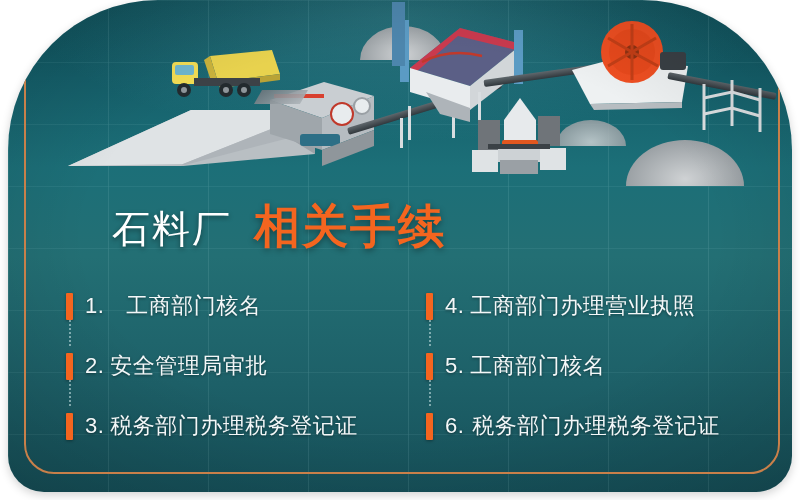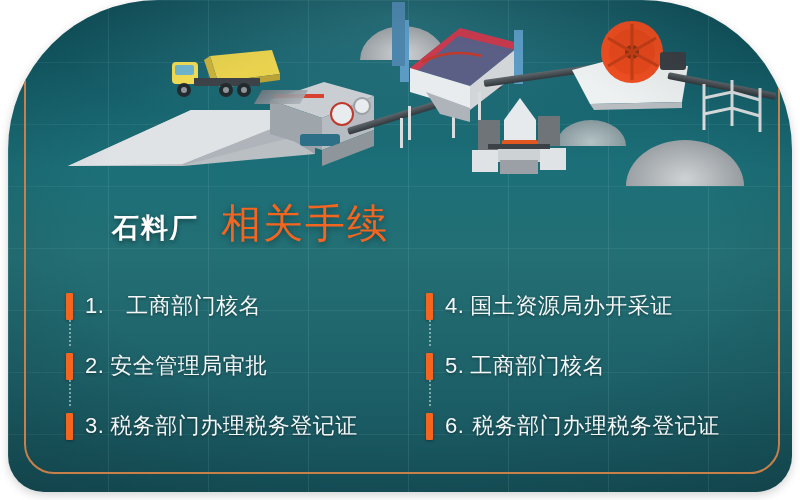--- a/index.html
+++ b/index.html
@@ -41,23 +41,23 @@
   .scene{position:absolute;left:0;top:0;width:784px;height:200px;}
   .pile{position:absolute;border-radius:50%/100% 100% 0 0;
     background:radial-gradient(ellipse at 50% 85%,#cfd2d4,#9aa0a4 70%,#858b90);}
   .belt{position:absolute;background:linear-gradient(180deg,#5f676c,#31383d);
         transform-origin:left center;border-radius:2px;}
   .leg{position:absolute;width:3px;background:#d9dde0;}
   .mach{position:absolute;}
 
   
   .headline{position:absolute;left:104px;top:196px;display:flex;align-items:baseline;gap:22px;}
-  .h-white{font-size:27px;font-weight:bold;color:#ffffff;letter-spacing:2px;
+  .h-white{font-size:38px;font-weight:normal;color:#ffffff;letter-spacing:2px;
            text-shadow:0 2px 5px rgba(0,0,0,.45);}
-  .h-orange{font-size:40px;font-weight:normal;color:#f4651f;letter-spacing:2px;
+  .h-orange{font-size:46px;font-weight:bold;color:#f4651f;letter-spacing:2px;
             text-shadow:0 2px 6px rgba(0,0,0,.40);}
 
   
   .list{position:absolute;left:58px;top:276px;width:690px;
         display:grid;grid-template-columns:360px 330px;grid-auto-rows:60px;}
   .li{position:relative;display:flex;align-items:center;}
   .bar{width:7px;height:27px;background:#f4651f;border-radius:1px;flex:0 0 auto;
        box-shadow:0 1px 3px rgba(0,0,0,.35);}
   .ltxt{margin-left:12px;color:#f3f7f8;font-size:22px;letter-spacing:.5px;
         text-shadow:0 1px 3px rgba(0,0,0,.45);white-space:nowrap;}
@@ -187,21 +187,21 @@
       <div class="li">
         <span class="bar"></span>
         <span class="ltxt">1.</span>
         <span class="ltxt" style="margin-left:22px">工商部门核名</span>
         <span class="dots"></span>
       </div>
 
       <div class="li">
         <span class="bar"></span>
         <span class="ltxt">4.</span>
-        <span class="ltxt" style="margin-left:6px">国土资源局办开采证</span>
+        <span class="ltxt" style="margin-left:6px">工商部门办理营业执照</span>
         <span class="dots"></span>
       </div>
 
       <div class="li">
         <span class="bar"></span>
         <span class="ltxt">2.</span>
         <span class="ltxt" style="margin-left:6px">安全管理局审批</span>
         <span class="dots"></span>
       </div>
 

